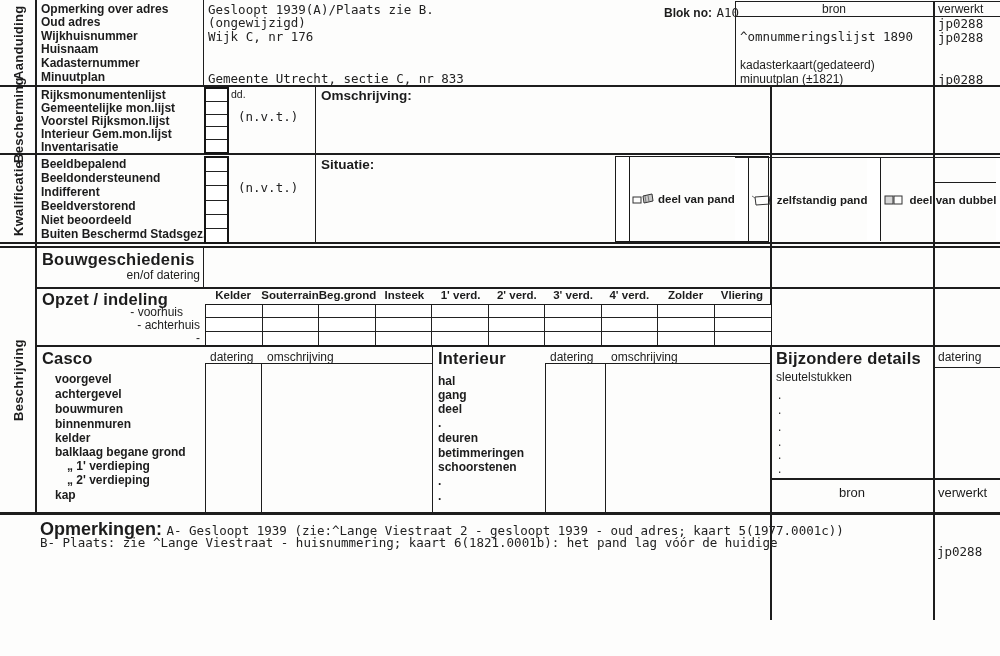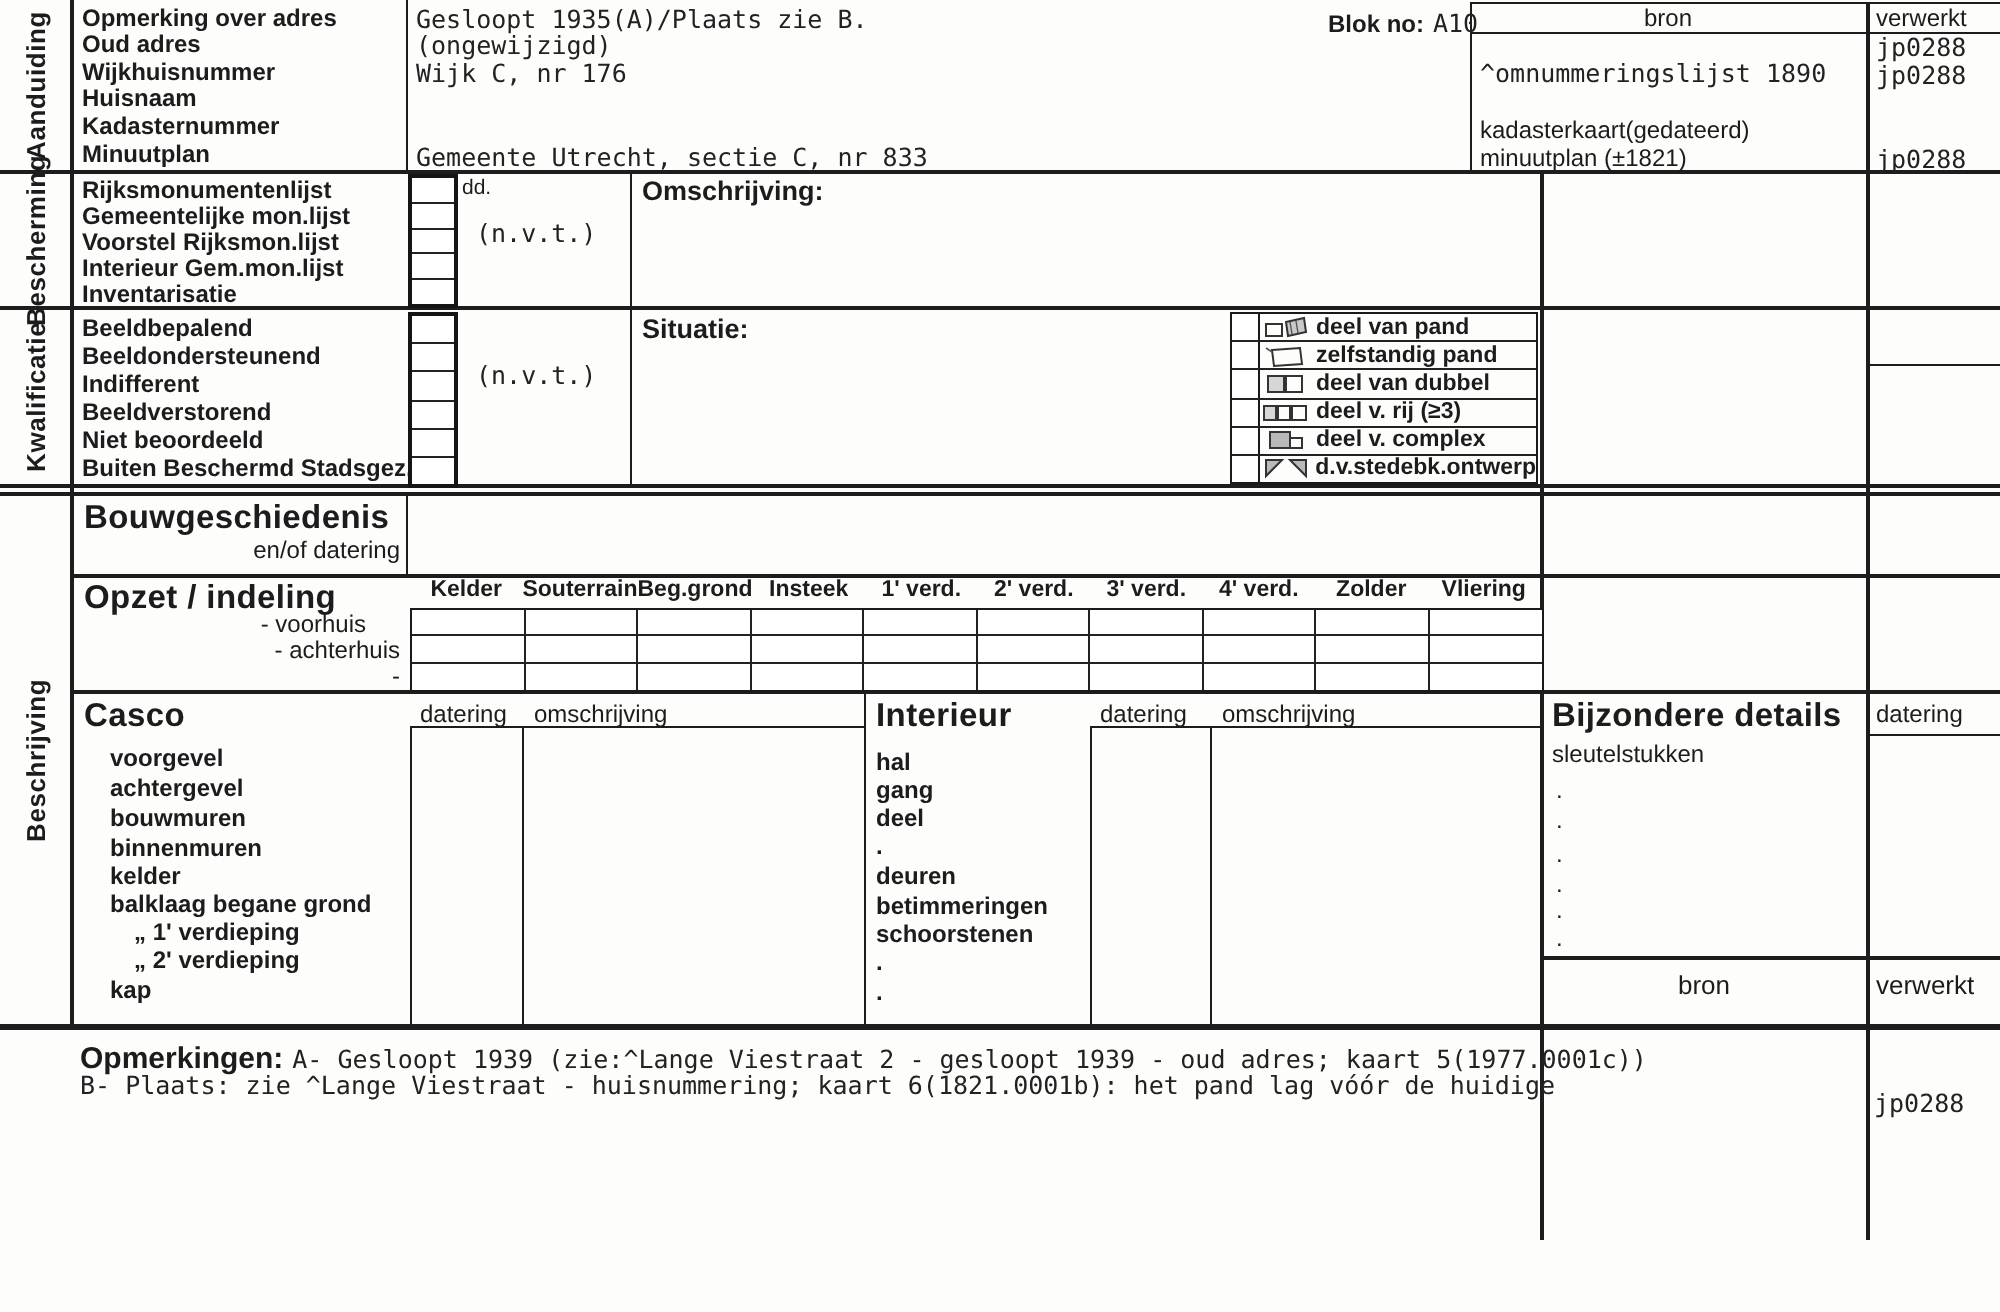--- a/index.html
+++ b/index.html
@@ -13,21 +13,21 @@
   .typed{position:absolute;font-family:"DejaVu Sans Mono","Liberation Mono",monospace;
          font-size:12.5px;line-height:13px;white-space:nowrap;color:#222;}
   .sect{position:absolute;font-size:16.5px;font-weight:bold;letter-spacing:.2px;white-space:nowrap;}
   .hdr{position:absolute;font-size:13.5px;font-weight:bold;white-space:nowrap;}
   .vlabel{position:absolute;display:flex;align-items:center;justify-content:center;
           writing-mode:vertical-rl;transform:rotate(180deg);
           font-weight:bold;font-size:13px;letter-spacing:.3px;}
   .cbstack{position:absolute;display:flex;flex-direction:column;border:2px solid #151515;background:#fff;}
   .cb{flex:1;border-top:1px solid #222;}
   .cb:first-child{border-top:none;}
-  .sitbox{position:absolute;border:1.5px solid #1a1a1a;display:flex;flex-direction:column;}
+  .sitbox{position:absolute;border:1.5px solid #1a1a1a;display:flex;flex-direction:row;}
   .sitrow{flex:1;display:flex;align-items:center;border-top:1px solid #222;}
   .sitrow:first-child{border-top:none;}
   .sitcb{width:13px;align-self:stretch;border-right:1.5px solid #1a1a1a;background:#fff;}
   .siticon{width:26px;height:13px;display:flex;align-items:center;justify-content:center;}
   .sitlbl{font-weight:bold;font-size:11.5px;white-space:nowrap;padding-left:2px;}
   #opzet-head{position:absolute;left:205px;top:289px;width:565px;display:grid;
               grid-template-columns:repeat(10,1fr);font-size:11.5px;font-weight:bold;text-align:center;}
   #opzet-grid{position:absolute;left:205px;top:304px;width:565px;height:40px;
               display:grid;grid-template-columns:repeat(10,1fr);grid-template-rows:repeat(3,1fr);
               border:1.5px solid #1a1a1a;background:#fff;}
@@ -75,21 +75,21 @@
   <div class="vlabel" style="left:6px;top:156px;width:24px;height:84px">Kwalificatie</div>
   <div class="vlabel" style="left:6px;top:250px;width:24px;height:260px">Beschrijving</div>
 
   <div class="lbl" style="left:41px;top:3px">Opmerking over adres</div>
   <div class="lbl" style="left:41px;top:16px">Oud adres</div>
   <div class="lbl" style="left:41px;top:30px">Wijkhuisnummer</div>
   <div class="lbl" style="left:41px;top:43px">Huisnaam</div>
   <div class="lbl" style="left:41px;top:57px">Kadasternummer</div>
   <div class="lbl" style="left:41px;top:71px">Minuutplan</div>
 
-  <div class="typed" style="left:208px;top:3px">Gesloopt 1935(A)/Plaats zie B.</div>
+  <div class="typed" style="left:208px;top:3px">Gesloopt 1939(A)/Plaats zie B.</div>
   <div class="typed" style="left:208px;top:16px">(ongewijzigd)</div>
   <div class="typed" style="left:208px;top:30px">Wijk C, nr 176</div>
   <div class="typed" style="left:208px;top:72px">Gemeente Utrecht, sectie C, nr 833</div>
 
   <div class="abs" style="left:664px;top:3px;white-space:nowrap">
     <span class="lbl" style="position:static">Blok no:</span>
     <span class="typed" style="position:static">A10</span>
   </div>
 
   <div class="lbl-n" style="left:735px;top:3px;width:198px;text-align:center">bron</div>
@@ -293,19 +293,19 @@
     <div style="left:778px;top:420px;font-weight:normal">.</div>
     <div style="left:778px;top:435px;font-weight:normal">.</div>
     <div style="left:778px;top:448px;font-weight:normal">.</div>
     <div style="left:778px;top:462px;font-weight:normal">.</div>
   </div>
 
   <div class="lbl-n" style="left:771px;top:486px;width:162px;text-align:center;font-size:13px">bron</div>
   <div class="lbl-n" style="left:938px;top:486px;font-size:13px">verwerkt</div>
 
   <div class="abs" style="left:40px;top:521px;white-space:nowrap">
-    <span class="lbl" style="position:static;font-size:15px">Opmerkingen:</span>
+    <span class="lbl" style="position:static;font-size:18px">Opmerkingen:</span>
     <span class="typed" style="position:static">A- Gesloopt 1939 (zie:^Lange Viestraat 2 - gesloopt 1939 - oud adres; kaart 5(1977.0001c))</span>
   </div>
   <div class="typed" style="left:40px;top:536px">B- Plaats: zie ^Lange Viestraat - huisnummering; kaart 6(1821.0001b): het pand lag vóór de huidige</div>
   <div class="typed" style="left:937px;top:545px">jp0288</div>
 
 </div>
 
 </body></html>

